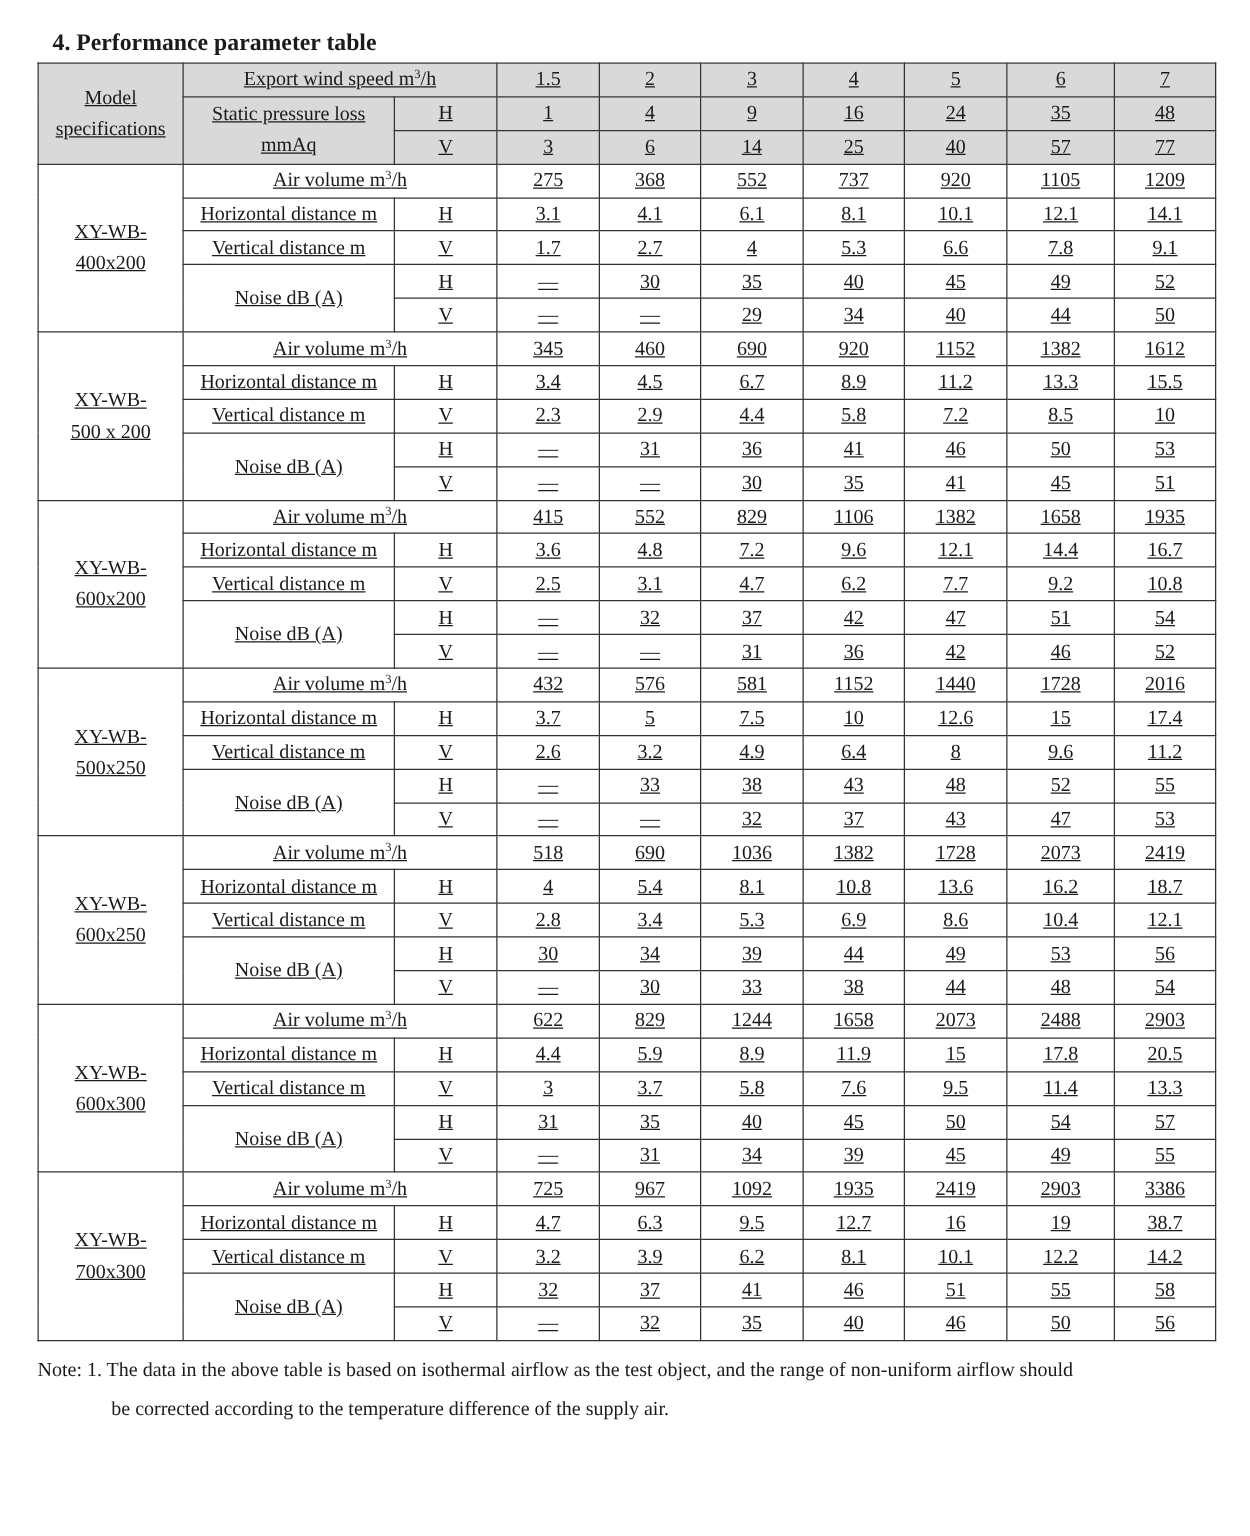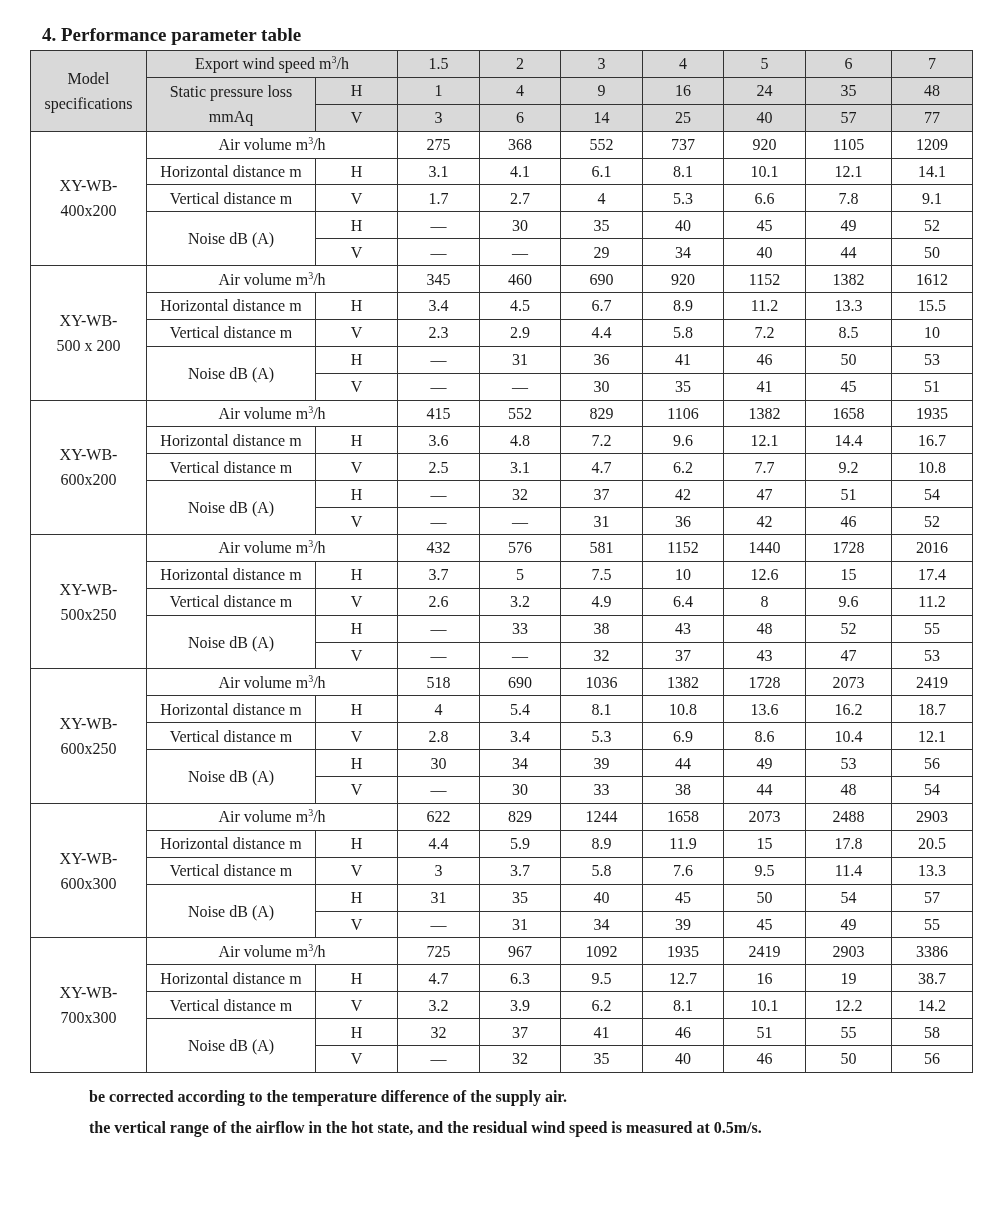--- a/index.html
+++ b/index.html
@@ -1,24 +1,24 @@
 <!DOCTYPE html>
 <html><head>
 <meta charset="utf-8">
 <style>
   html, body { margin: 0; padding: 0; background: #ffffff; }
   body { width: 1000px; height: 1229px; position: relative; font-family: "Liberation Serif", "DejaVu Serif", serif; color: #1a1a1a; }
   .title { position: absolute; left: 42px; top: 24px; font-weight: bold; font-size: 19px; }
-  table.perf { position: absolute; left: 30px; top: 50px; border-collapse: collapse; width: 942px; table-layout: fixed; font-size: 16px; }
+  table.perf { position: absolute; left: 30px; top: 50px; border-collapse: collapse; width: 942px; table-layout: fixed; font-size: 16px; text-decoration: underline; }
   table.perf td { border: 1.3px solid #333; text-align: center; vertical-align: middle; padding: 0; height: 25.9px; line-height: 25px; white-space: nowrap; }
   table.perf tr.hdr td { background: #d9d9d9; }
   td.model { line-height: 26px; }
   .notes { position: absolute; left: 30px; top: 1081px; width: 950px; font-size: 16px; line-height: 31px; }
   .note-line { display: block; }
-  .indent1 { padding-left: 59px; font-weight: bold; }
+  .indent1 { padding-left: 59px; }
   .indent2 { padding-left: 46px; }
   sup { font-size: 10px; vertical-align: 6px; line-height: 0; }
 </style>
 </head>
 <body>
 
 <div class="title">4. Performance parameter table</div>
 
 <table class="perf">
   <colgroup>
@@ -447,15 +447,15 @@
         <td>35</td>
         <td>40</td>
         <td>46</td>
         <td>50</td>
         <td>56</td>
       </tr>
     </tbody>
 </table>
 
 <div class="notes">
+  <span class="note-line">Note: 1. The data in the above table is based on isothermal airflow as the test object, and the range of non-uniform airflow should</span>
   <span class="note-line indent1">be corrected according to the temperature difference of the supply air.</span>
-  <span class="note-line indent1">the vertical range of the airflow in the hot state, and the residual wind speed is measured at 0.5m/s.</span>
 </div>
 
 </body></html>

